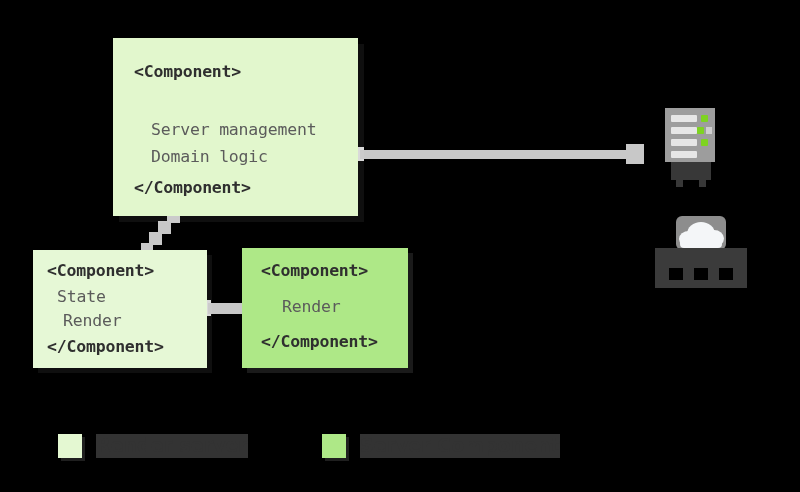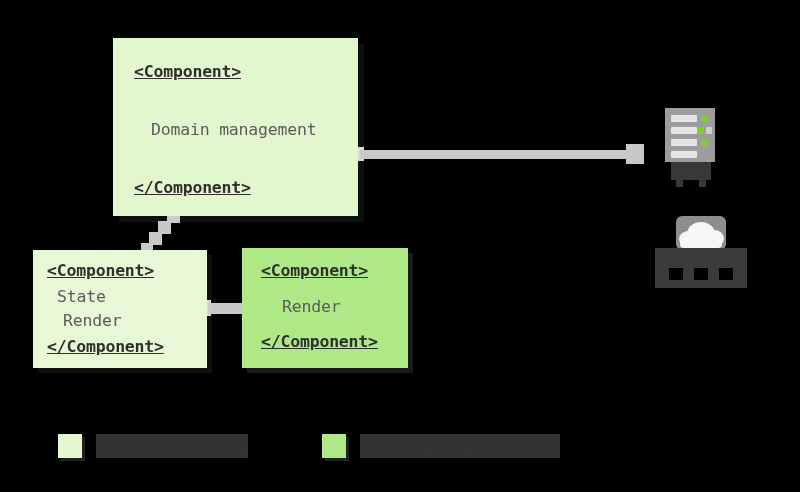--- a/index.html
+++ b/index.html
@@ -24,21 +24,20 @@
   }
   .box .code-line {
     white-space: pre;
     font-family: "DejaVu Sans Mono", "Liberation Mono", monospace;
   }
   .tag {
     font-weight: bold;
     color: #2f2f2f;
     font-size: 16.5px;
     letter-spacing: -0.2px;
-    text-decoration: underline;
   }
   .inner {
     color: #5b5b5b;
     font-size: 16.5px;
     letter-spacing: -0.2px;
   }
 
   
   #box-root {
     left: 113px;
@@ -283,21 +282,22 @@
   <div class="conn" id="conn-root-state-s1"></div>
   <div class="conn" id="conn-root-state-s2"></div>
   <div class="conn" id="conn-root-state-s3"></div>
   <div class="conn" id="conn-root-state-s4"></div>
 
   <div class="conn" id="conn-state-render-tail"></div>
   <div class="conn" id="conn-state-render-line"></div>
 
   <div class="box" id="box-root">
     <div class="code-line tag l0">&lt;Component&gt;</div>
-    <div class="code-line inner l2">Domain management</div>
+    <div class="code-line inner l2">Server management</div>
+    <div class="code-line inner l3">Domain logic</div>
     <div class="code-line tag l4">&lt;/Component&gt;</div>
   </div>
 
   <div class="box" id="box-state">
     <div class="code-line tag l0">&lt;Component&gt;</div>
     <div class="code-line inner l1">State</div>
     <div class="code-line inner l2">Render</div>
     <div class="code-line tag l3">&lt;/Component&gt;</div>
   </div>
 

